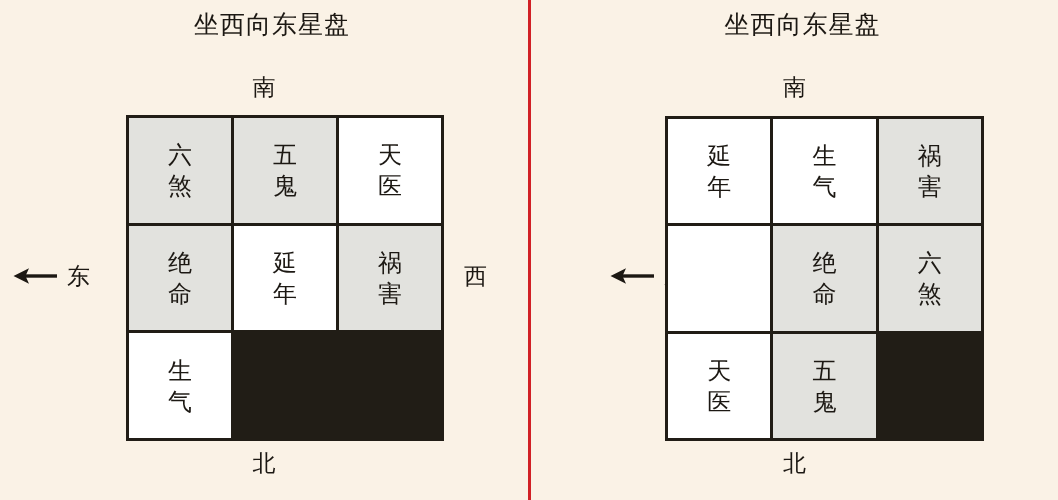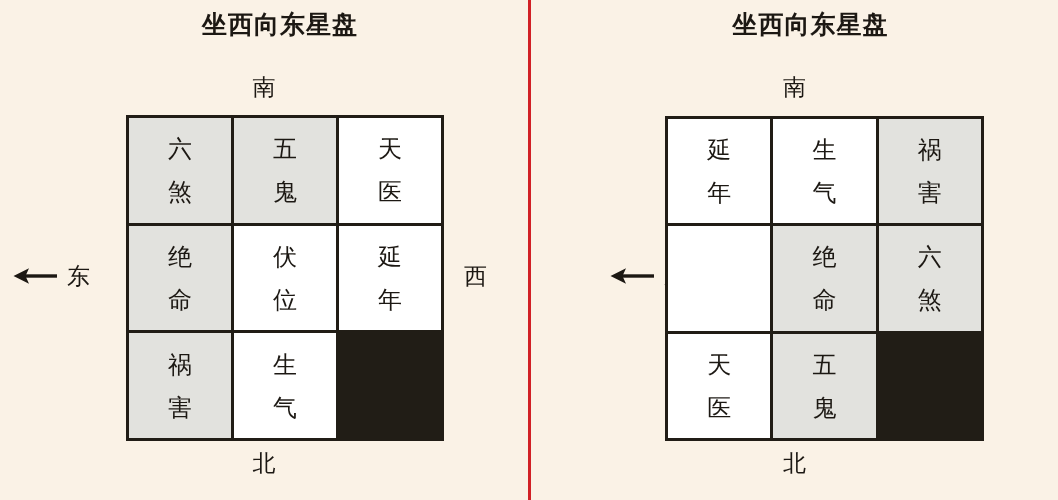--- a/index.html
+++ b/index.html
@@ -36,27 +36,27 @@
     position: absolute;
     top: 0;
     height: 500px;
   }
   .panel-left  { left: 0px;   width: 528px; }
   .panel-right { left: 531px; width: 527px; }
 
   .panel-title {
     position: absolute;
     top: 8px;
-    left: 16px;
+    left: 8px;
     width: 100%;
     text-align: center;
     font-size: 25px;
     line-height: 32px;
     letter-spacing: 1px;
-    font-weight: 700;
+    font-weight: 400;
     color: #1c1813;
     white-space: nowrap;
   }
 
   .dir-south {
     position: absolute;
     top: 72px;
     left: 0;
     width: 100%;
     text-align: center;
@@ -125,21 +125,21 @@
     display: flex;
     align-items: center;
     justify-content: center;
     box-sizing: border-box;
     overflow: hidden;
   }
   .cell.shaded { background: #e2e2de; }
 
   .cell-text {
     font-size: 24px;
-    line-height: 43px;
+    line-height: 31px;
     letter-spacing: 0px;
     text-align: center;
     color: #1c1813;
     writing-mode: horizontal-tb;
     max-width: 34px;
     word-break: break-all;
   }
 </style>
 </head>
 <body>
@@ -171,23 +171,20 @@
       <div class="cell shaded">
           <span class="cell-text">五鬼</span>
         </div>
       <div class="cell">
           <span class="cell-text">天医</span>
         </div>
 
       <div class="cell shaded">
           <span class="cell-text">绝命</span>
         </div>
-      <div class="cell">
-          <span class="cell-text">伏位</span>
-        </div>
 
       <div class="cell">
           <span class="cell-text">延年</span>
         </div>
       <div class="cell shaded">
           <span class="cell-text">祸害</span>
         </div>
       <div class="cell">
           <span class="cell-text">生气</span>
         </div>

